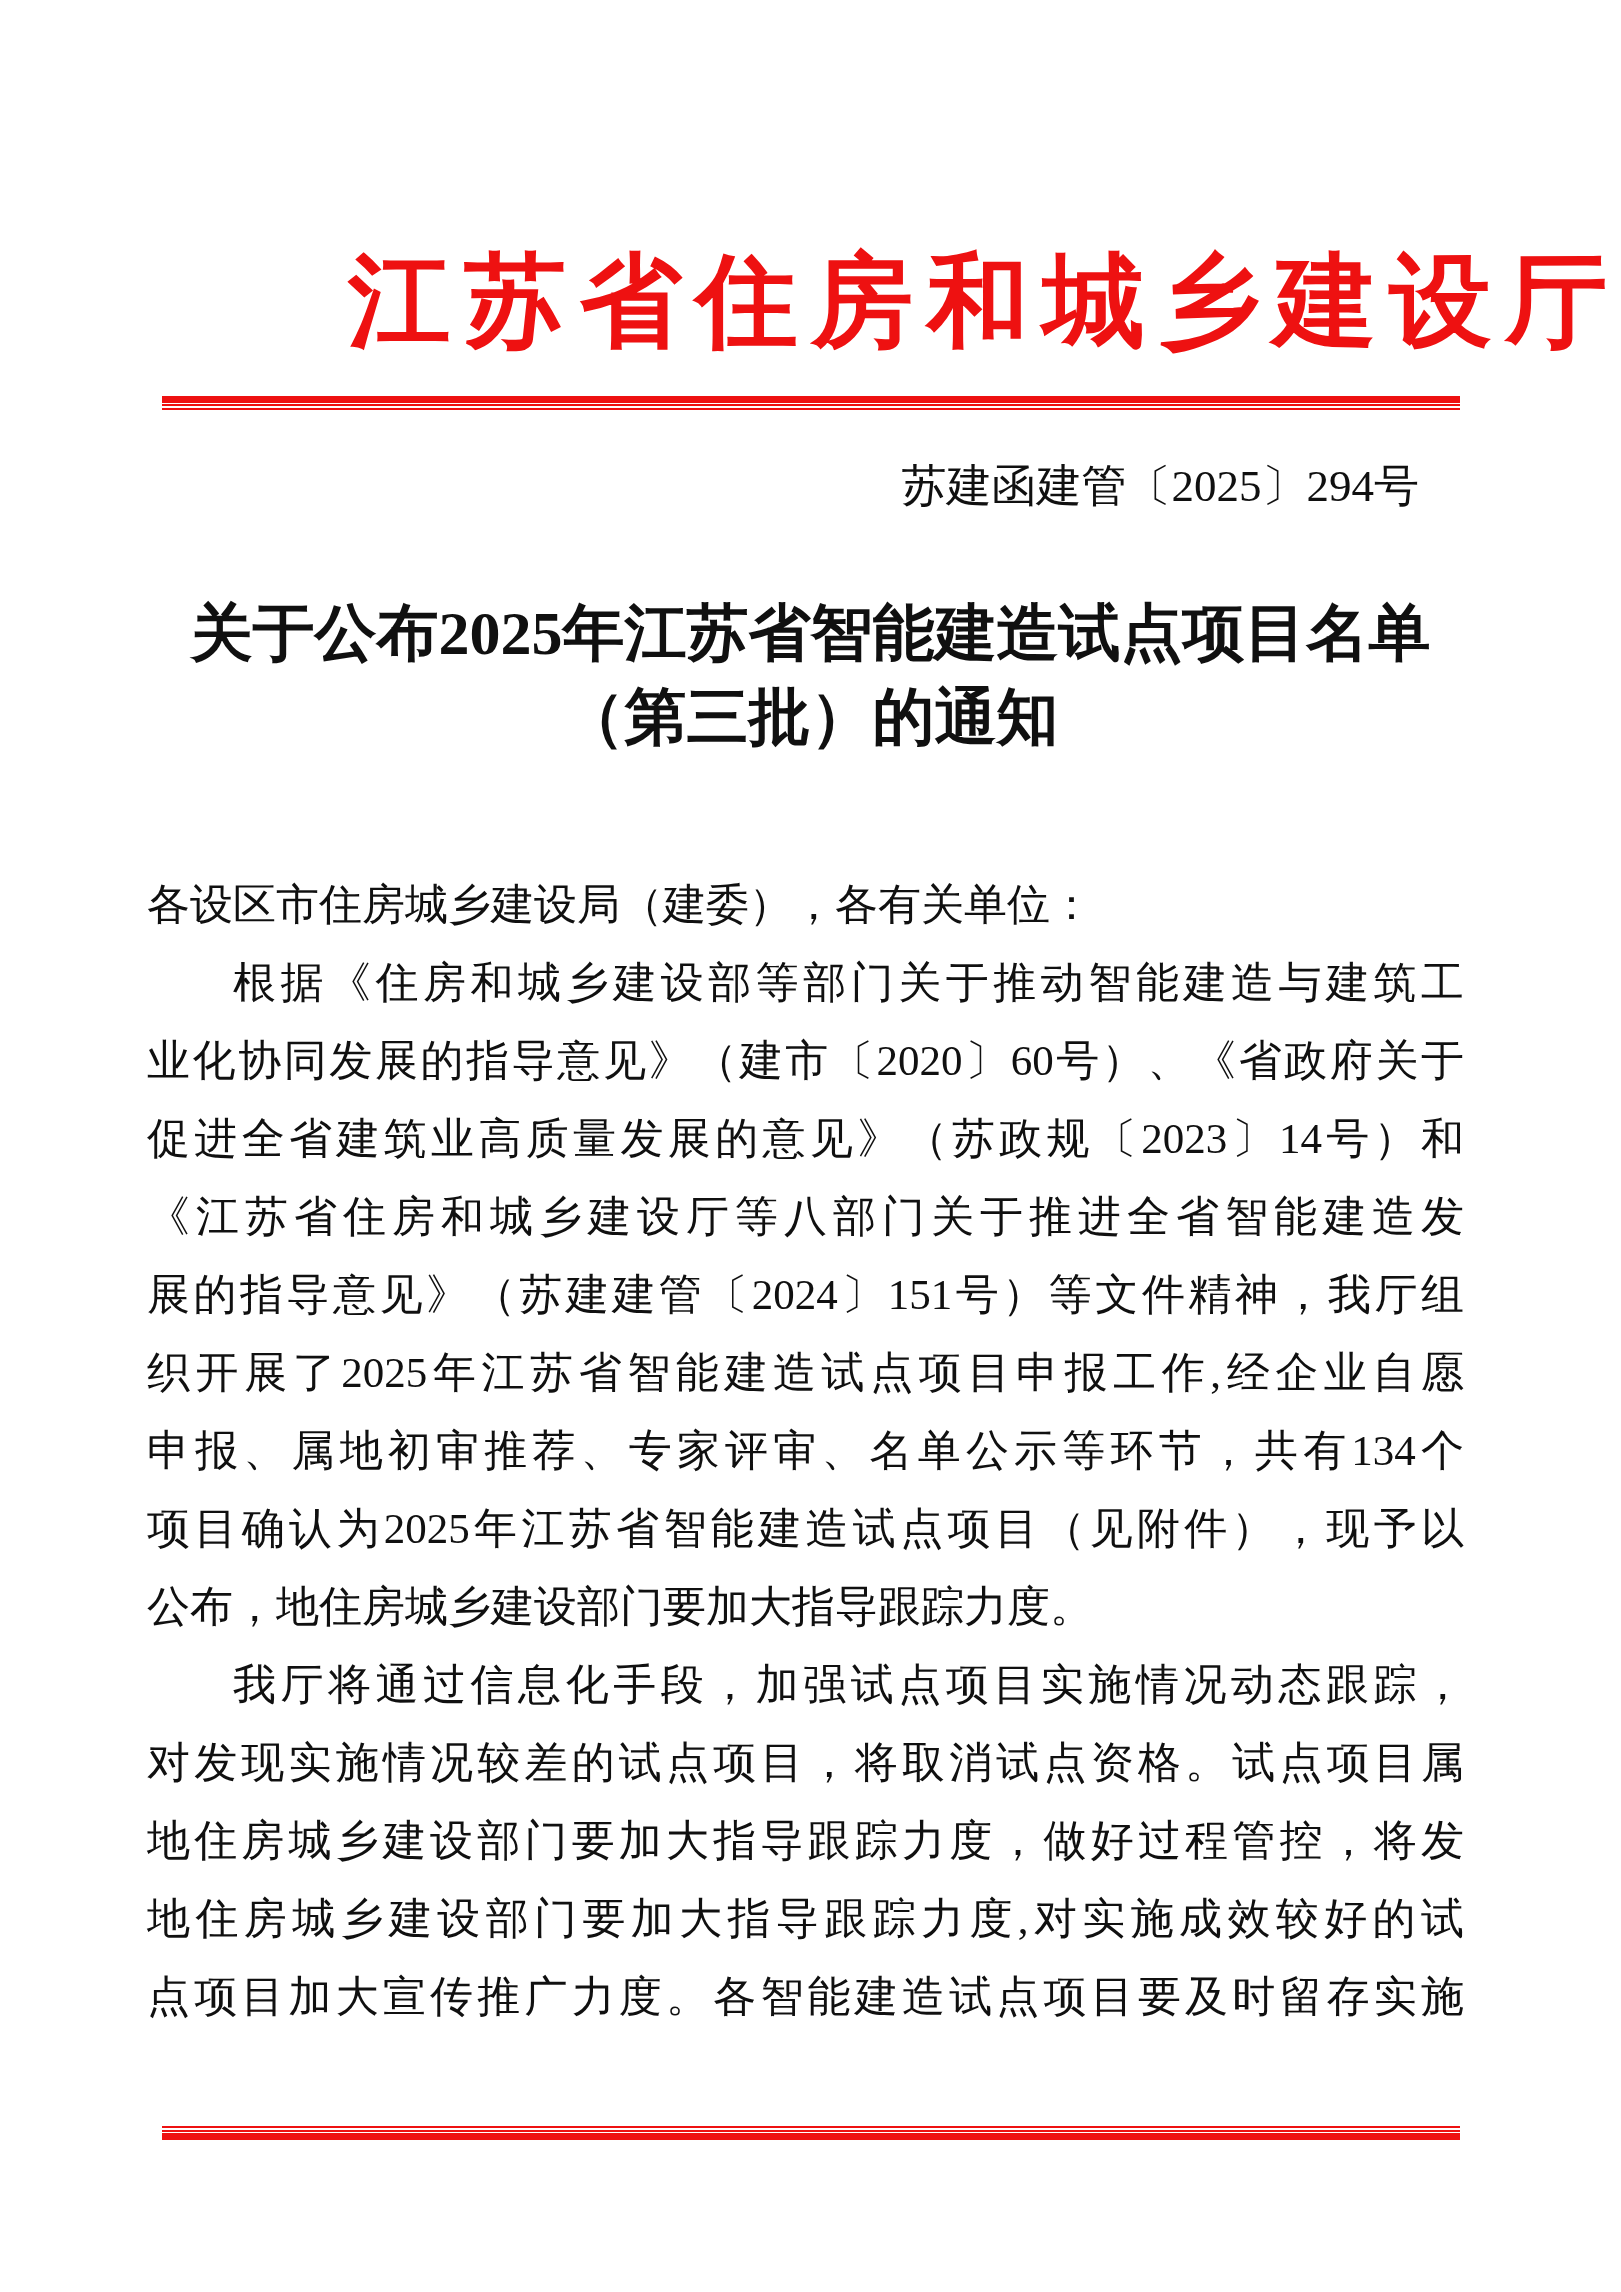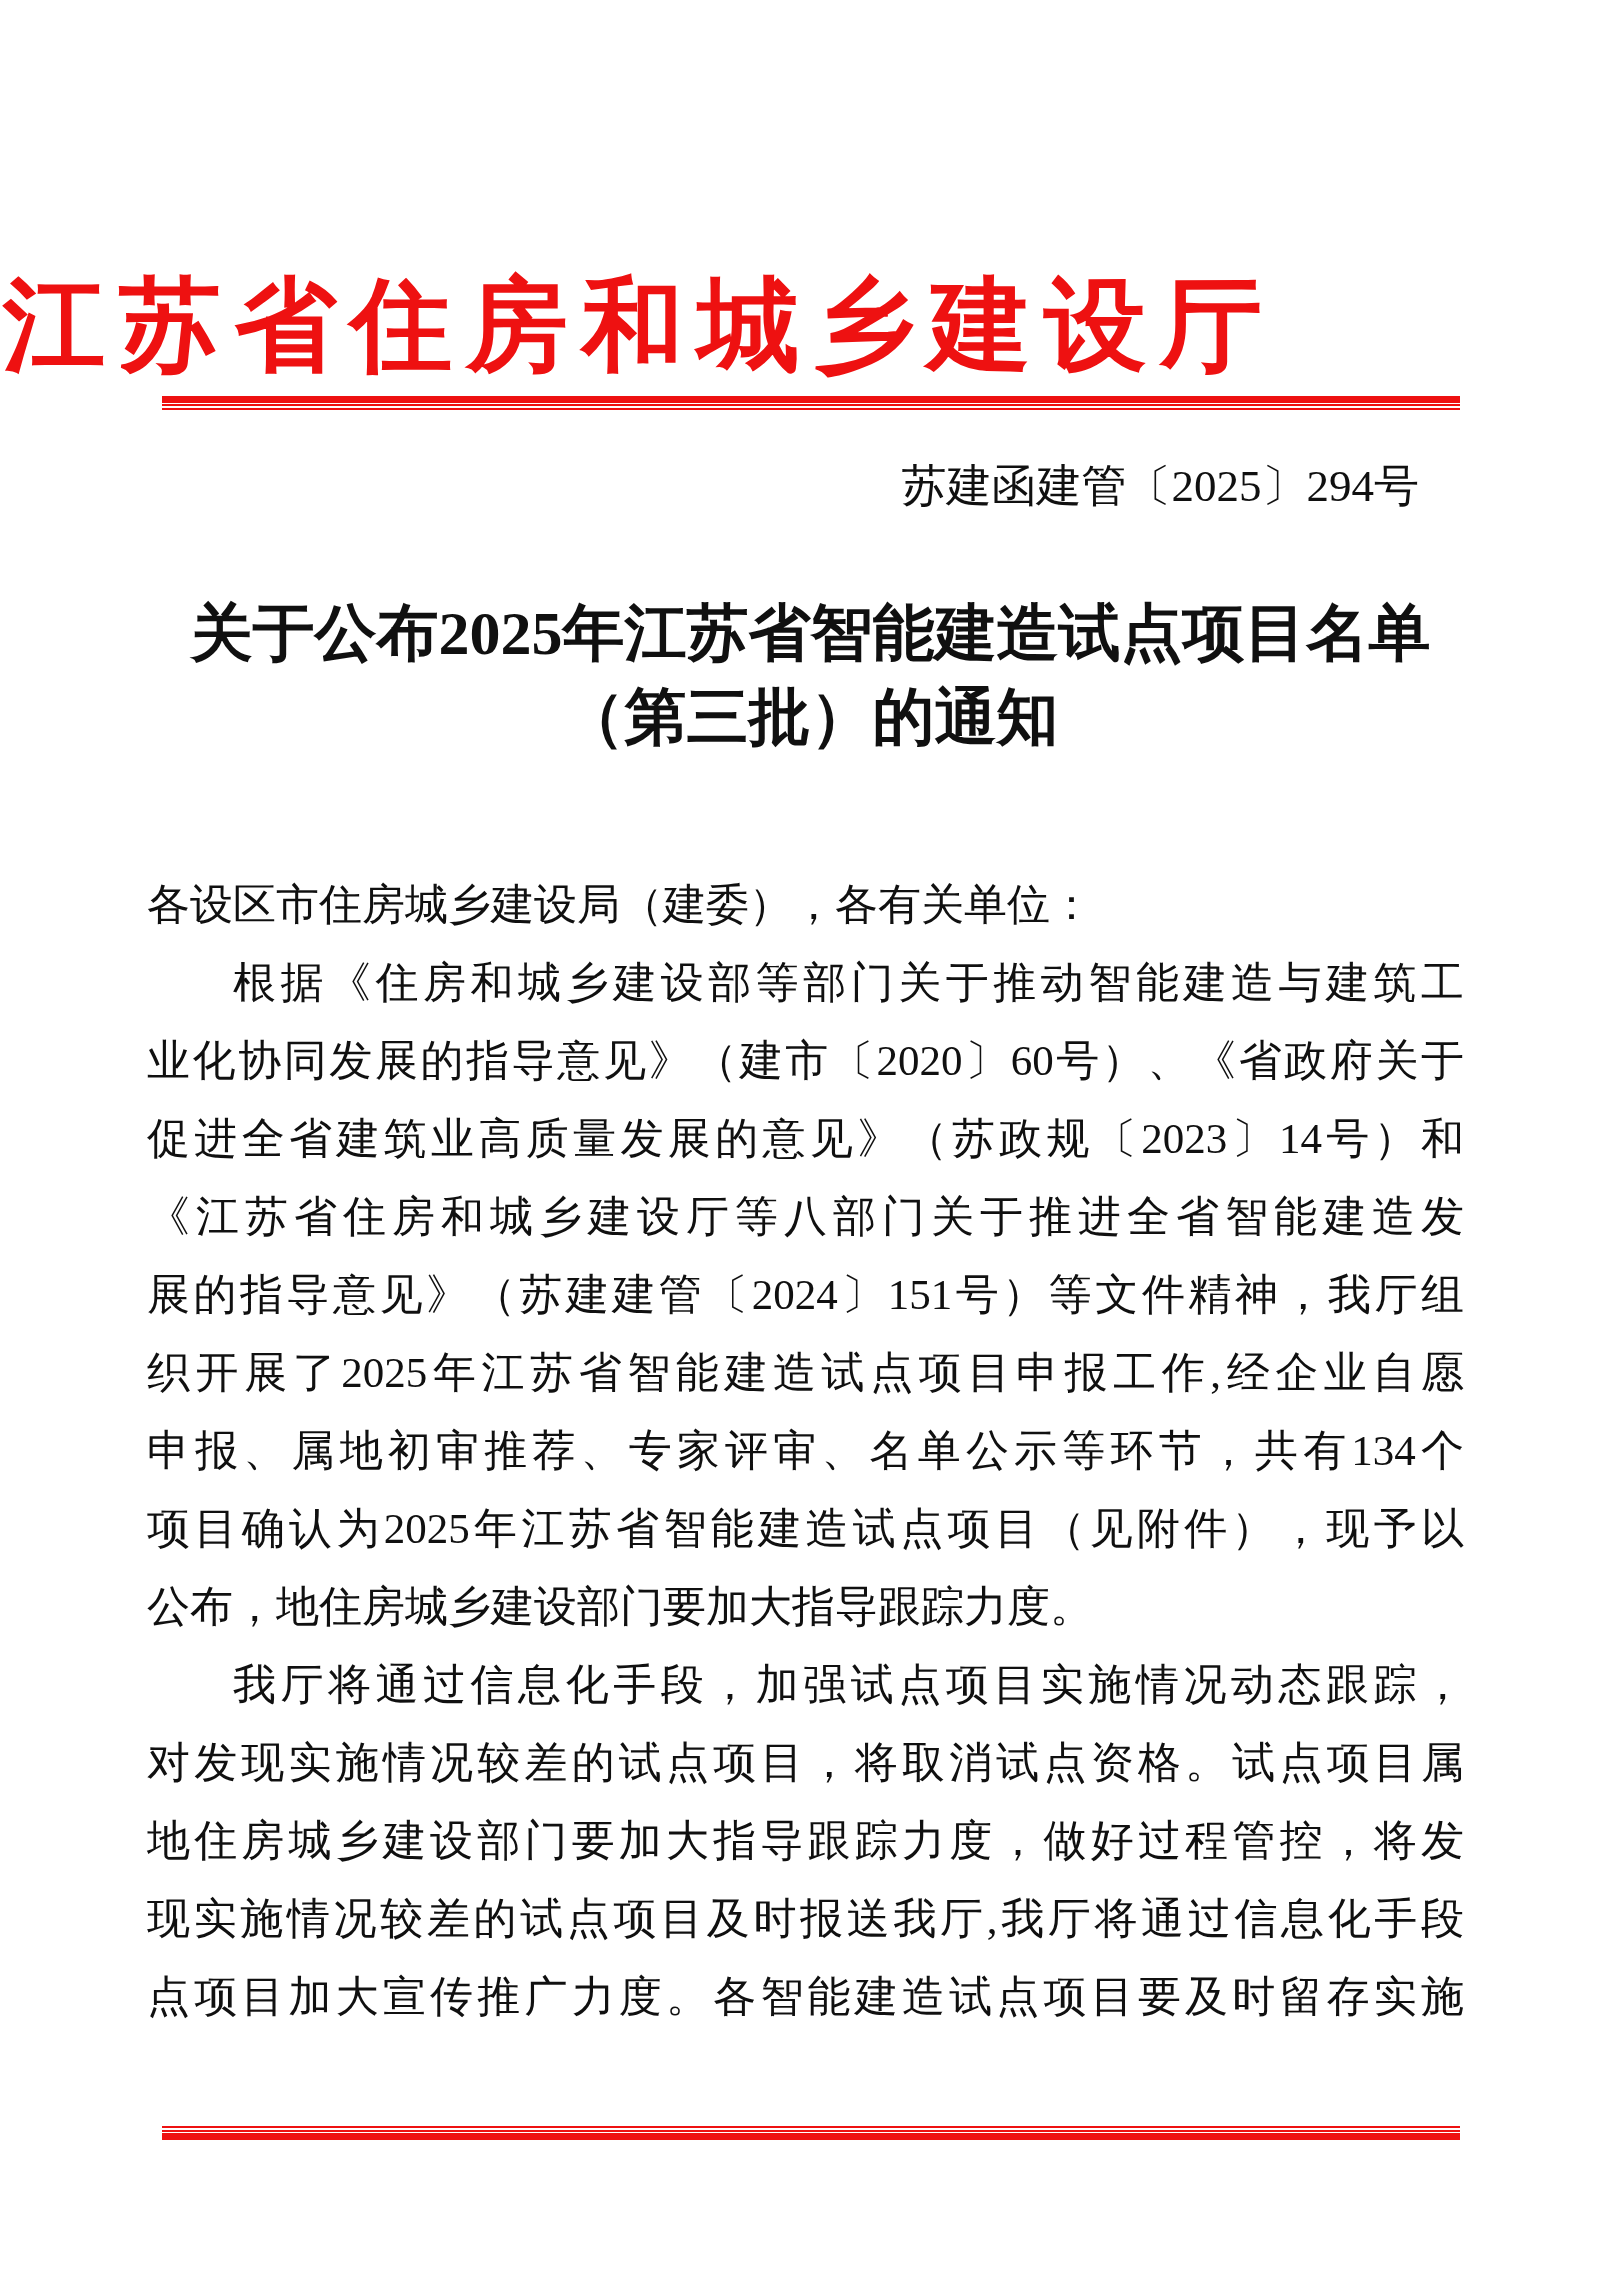--- a/index.html
+++ b/index.html
@@ -12,24 +12,24 @@
     width: 1621px;
     height: 2293px;
     margin: 0 auto;
     background: #ffffff;
     overflow: hidden;
   }
 
   
   .agency {
     position: absolute;
-    top: 265px;
+    top: 241px;
     left: 0;
     width: 100%;
-    text-align: left;
+    text-align: right;
     font-size: 102px;
     font-weight: 700;
     color: var(--red);
     letter-spacing: 13.7px;
     padding-left: 3px; 
     white-space: nowrap;
     line-height: 1.2;
   }
 
   
@@ -122,21 +122,21 @@
     <div class="line fill">促进全省建筑业高质量发展的意见》（苏政规〔2023〕14号）和</div>
     <div class="line fill">《江苏省住房和城乡建设厅等八部门关于推进全省智能建造发</div>
     <div class="line fill">展的指导意见》（苏建建管〔2024〕151号）等文件精神，我厅组</div>
     <div class="line fill">织开展了2025年江苏省智能建造试点项目申报工作,经企业自愿</div>
     <div class="line fill">申报、属地初审推荐、专家评审、名单公示等环节，共有134个</div>
     <div class="line fill">项目确认为2025年江苏省智能建造试点项目（见附件），现予以</div>
     <div class="line">公布，地住房城乡建设部门要加大指导跟踪力度。</div>
     <div class="line fill indent">我厅将通过信息化手段，加强试点项目实施情况动态跟踪，</div>
     <div class="line fill">对发现实施情况较差的试点项目，将取消试点资格。试点项目属</div>
     <div class="line fill">地住房城乡建设部门要加大指导跟踪力度，做好过程管控，将发</div>
-    <div class="line fill">现实施情况较差的试点项目及时报送我厅,我厅将通过信息化手段</div>
+    <div class="line fill">地住房城乡建设部门要加大指导跟踪力度,对实施成效较好的试</div>
     <div class="line fill">点项目加大宣传推广力度。各智能建造试点项目要及时留存实施</div>
   </div>
 
   <div class="rule rule-bottom">
     <div class="bar b1"></div>
     <div class="bar b2"></div>
     <div class="bar b3"></div>
   </div>
 
 </div>

